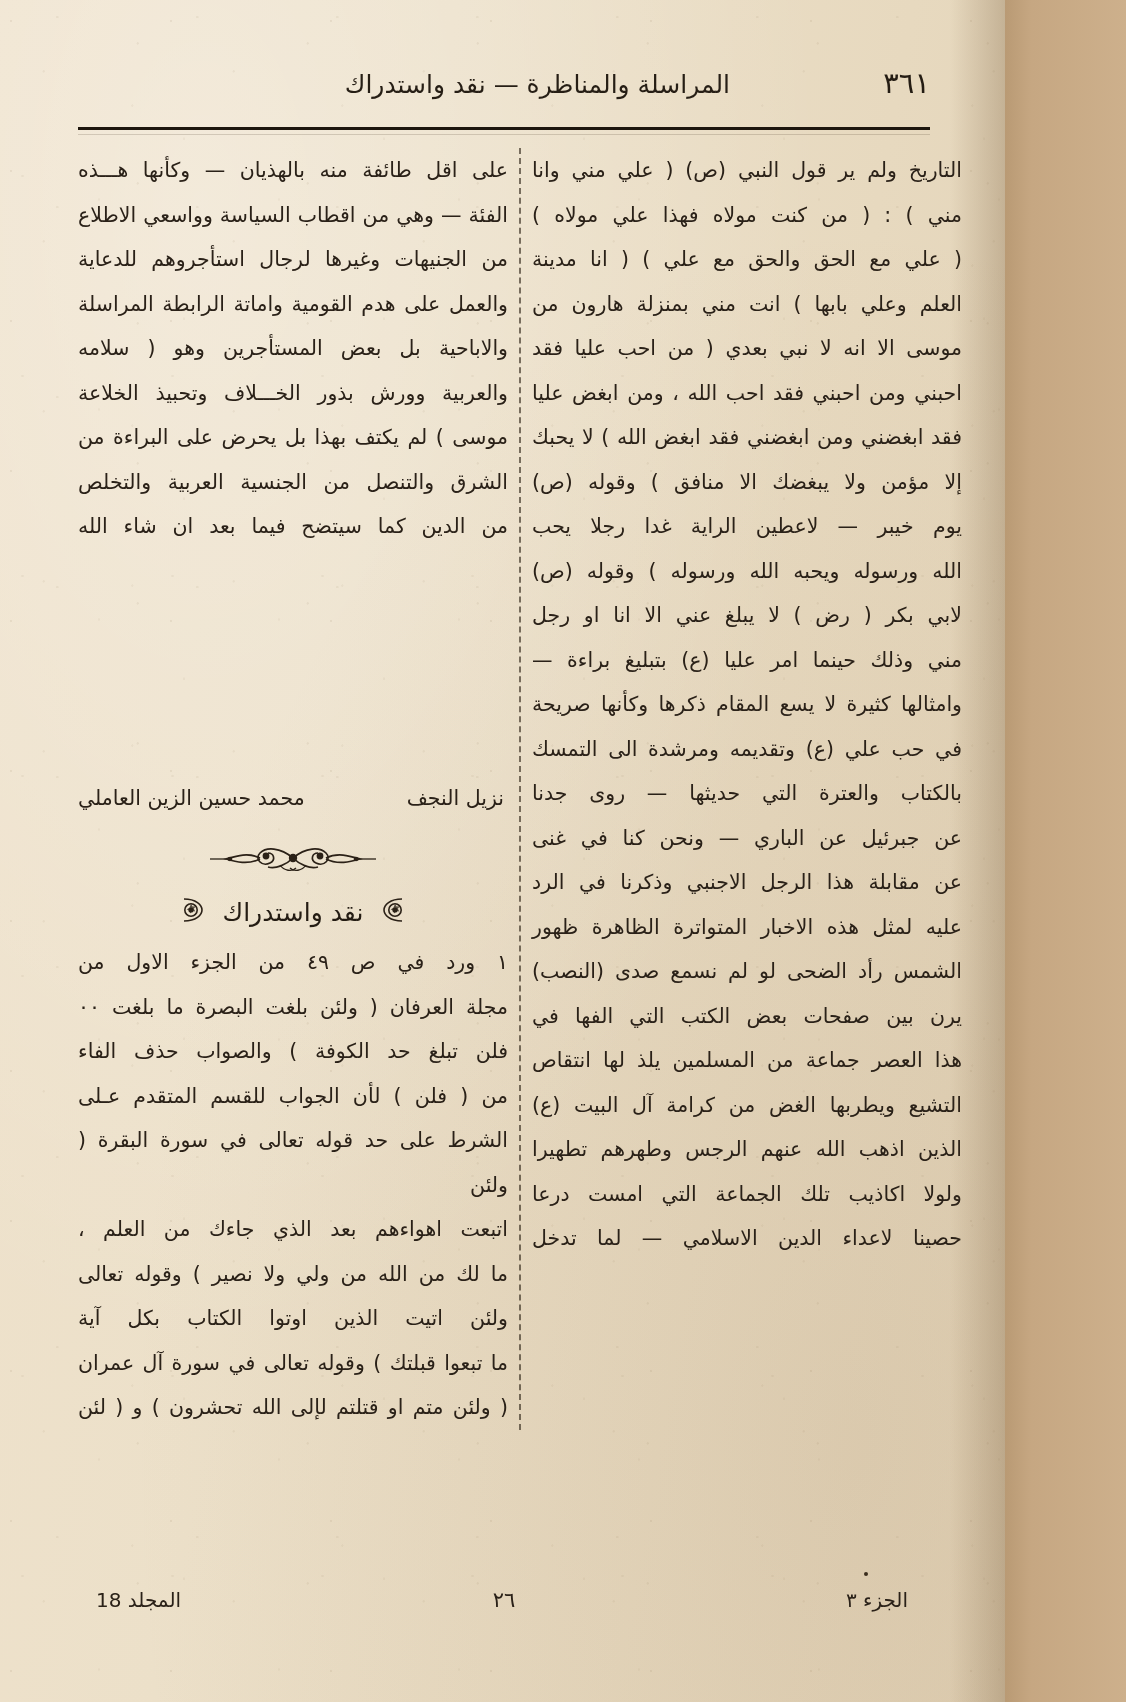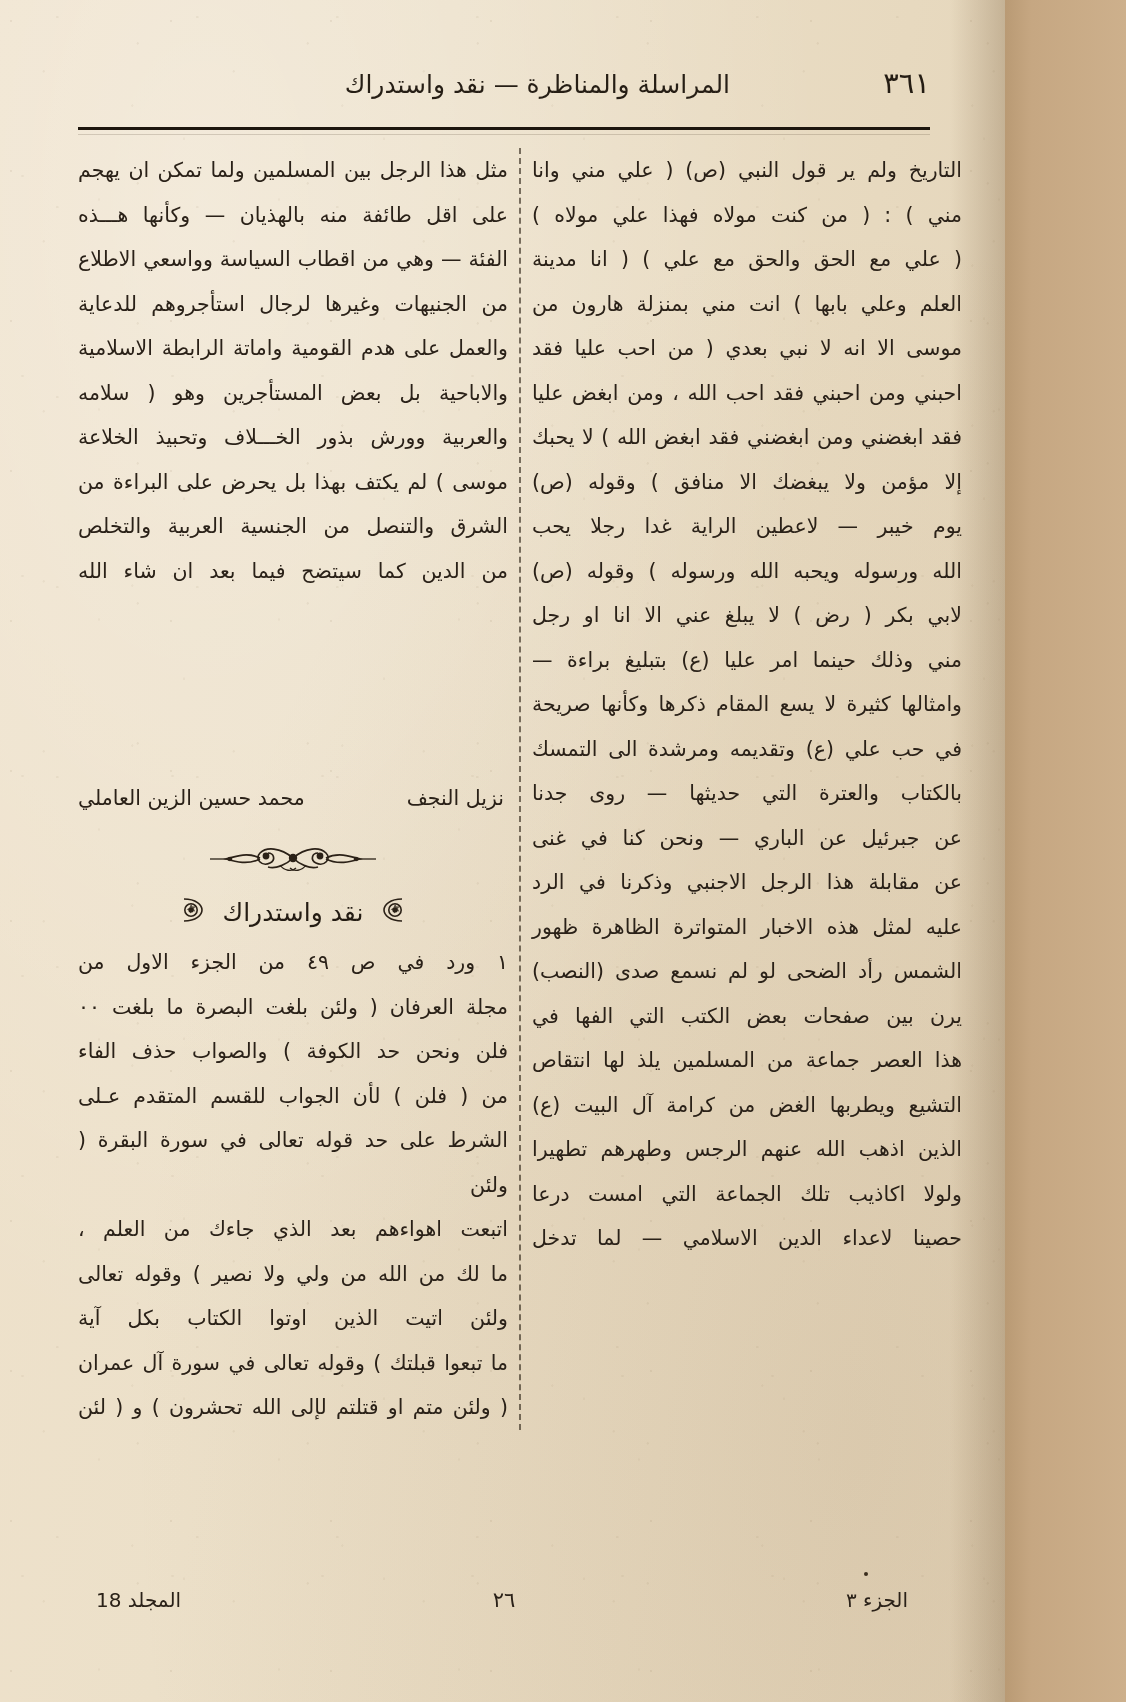--- a/index.html
+++ b/index.html
@@ -191,25 +191,24 @@
       <p class="ar para narrow">الشمس رأد الضحى لو لم نسمع صدى (النصب)</p>
       <p class="ar para">يرن بين صفحات بعض الكتب التي الفها في</p>
       <p class="ar para">هذا العصر جماعة من المسلمين يلذ لها انتقاص</p>
       <p class="ar para narrow">التشيع ويطربها الغض من كرامة آل البيت (ع)</p>
       <p class="ar para">الذين اذهب الله عنهم الرجس وطهرهم تطهيرا</p>
       <p class="ar para">ولولا اكاذيب تلك الجماعة التي امست درعا</p>
       <p class="ar para">حصينا لاعداء الدين الاسلامي — لما تدخل</p>
     </div>
 
     <div class="col" id="col-left">
-      <p class="ar para">مثل هذا الرجل بين المسلمين ولما تمكن ان يهجم</p>
       <p class="ar para">على اقل طائفة منه بالهذيان — وكأنها هـــذه</p>
       <p class="ar para narrow">الفئة — وهي من اقطاب السياسة وواسعي الاطلاع</p>
       <p class="ar para">من الجنيهات وغيرها لرجال استأجروهم للدعاية</p>
-      <p class="ar para narrow">والعمل على هدم القومية واماتة الرابطة الاسلامية</p>
+      <p class="ar para narrow">والعمل على هدم القومية واماتة الرابطة المراسلة</p>
       <p class="ar para">والاباحية بل بعض المستأجرين وهو ( سلامه</p>
       <p class="ar para">والعربية وورش بذور الخـــلاف وتحبيذ الخلاعة</p>
       <p class="ar para">موسى ) لم يكتف بهذا بل يحرض على البراءة من</p>
       <p class="ar para">الشرق والتنصل من الجنسية العربية والتخلص</p>
       <p class="ar para">من الدين كما سيتضح فيما بعد ان شاء الله</p>
 
       <div id="signature-line">
         <span class="ar" id="sig-place">نزيل النجف</span>
         <span class="ar" id="sig-author">محمد حسين الزين العاملي</span>
       </div>
@@ -250,21 +249,21 @@
             <circle cx="15" cy="15" r="6.2"></circle>
             <circle cx="15" cy="15" r="2.6" fill="#2b2117" stroke="none"></circle>
             <path d="M15 8.8 L16.6 11.6 L19.8 11.2 L17.8 13.8 L19.4 16.6 L16.2 16 L14.2 18.6 L13.6 15.4 L10.6 14.4 L13.4 12.8 Z" fill="#2b2117" stroke="none" opacity=".75"></path>
           </svg>
         </span>
       </div>
 
       <div id="item-1">
         <p class="ar para">١    ورد في ص ٤٩ من الجزء الاول من</p>
         <p class="ar para">مجلة العرفان ( ولئن بلغت البصرة ما بلغت ٠٠</p>
-        <p class="ar para">فلن ونحن حد الكوفة ) والصواب حذف الفاء</p>
+        <p class="ar para">فلن تبلغ حد الكوفة ) والصواب حذف الفاء</p>
         <p class="ar para">من ( فلن ) لأن الجواب للقسم المتقدم عـلى</p>
         <p class="ar para">الشرط على حد قوله تعالى في سورة البقرة ( ولئن</p>
         <p class="ar para">اتبعت اهواءهم بعد الذي جاءك من العلم ،</p>
         <p class="ar para">ما لك من الله من ولي ولا نصير ) وقوله تعالى</p>
         <p class="ar para">ولئن اتيت الذين اوتوا الكتاب بكل آية</p>
         <p class="ar para narrow">ما تبعوا قبلتك ) وقوله تعالى في سورة آل عمران</p>
         <p class="ar para">( ولئن متم او قتلتم لإلى الله تحشرون ) و ( لئن</p>
       </div>
     </div>
 

